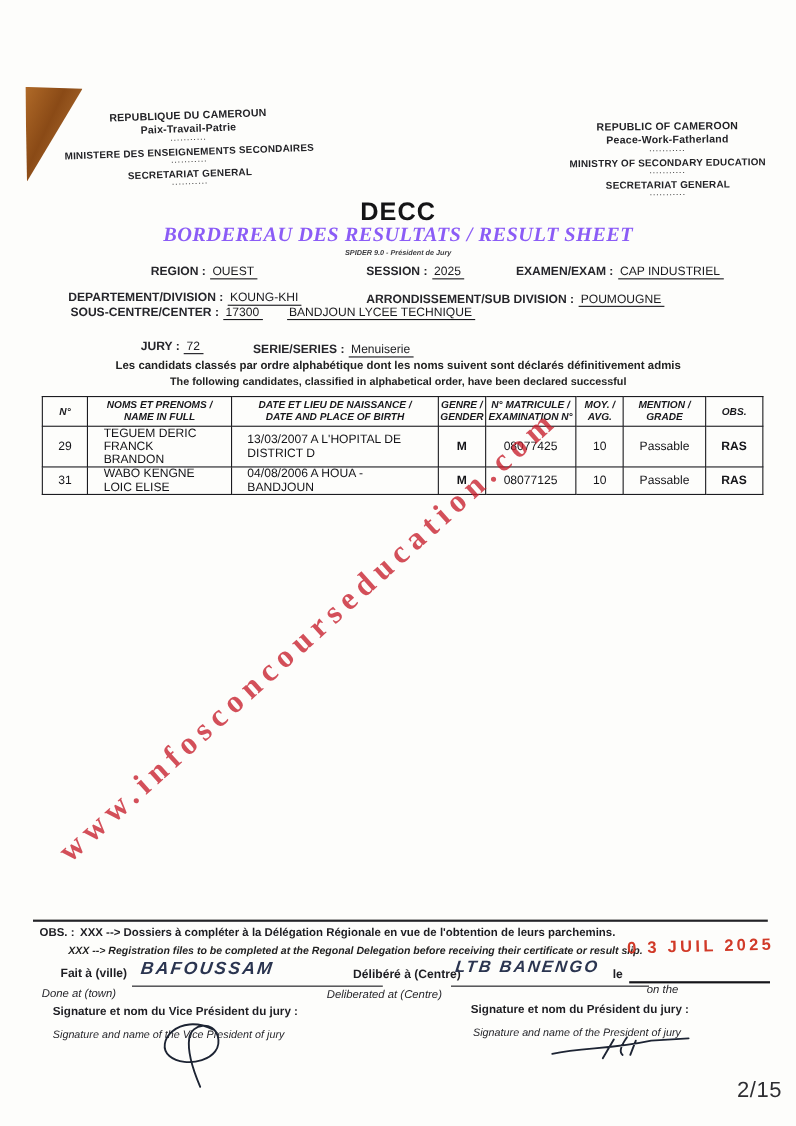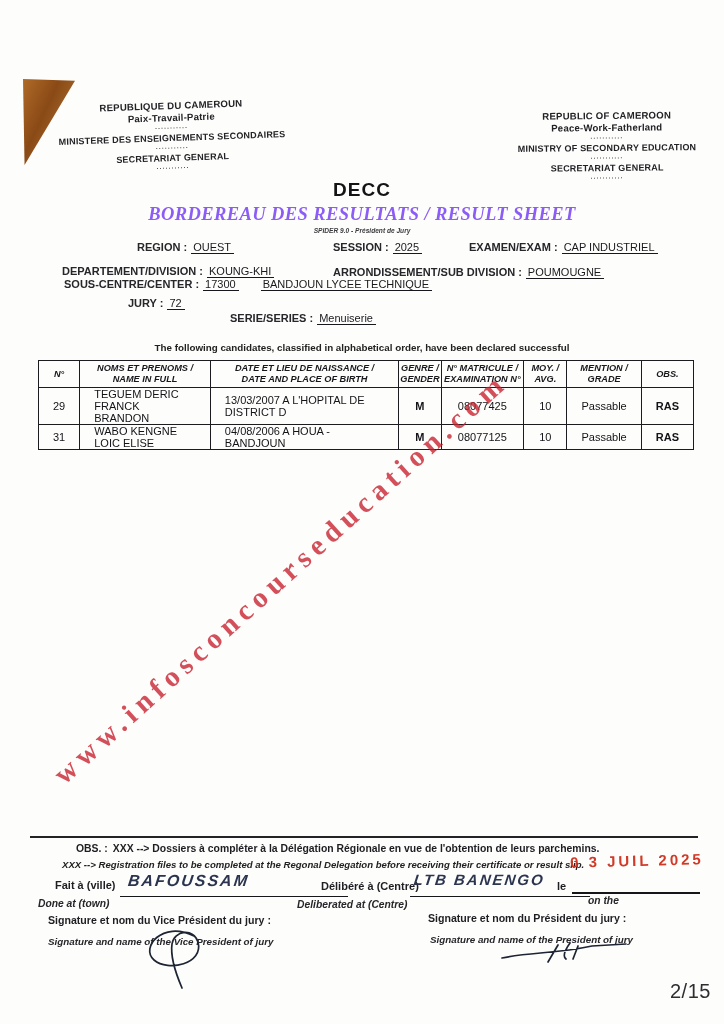--- a/index.html
+++ b/index.html
@@ -15,21 +15,21 @@
   
   .head-block{position:absolute;text-align:center;line-height:1.25;}
   .head-left{left:38px;top:100px;width:268px;transform:rotate(-2deg);}
   .head-right{left:502px;top:110px;width:210px;transform:rotate(-0.6deg);}
   .hl{font-weight:700;font-size:9.6px;letter-spacing:.2px;color:#232327;}
   .hl.small{font-size:9px;}
   .dots{font-size:6px;letter-spacing:1px;color:#3a3a3a;line-height:1.5;font-weight:700;}
 
   
   .title-main{position:absolute;left:0;right:0;top:179px;text-align:center;
-              font-size:19px;font-weight:700;letter-spacing:1px;color:#141416;}
+              font-size:23px;font-weight:700;letter-spacing:1px;color:#141416;}
   .title-sub{position:absolute;left:0;right:0;top:204px;text-align:center;
              font-family:"Liberation Serif",serif;font-style:italic;font-weight:700;
              font-size:18.5px;letter-spacing:.4px;color:#8b5cf6;}
   .title-note{position:absolute;left:0;right:0;top:227px;text-align:center;
               font-style:italic;font-weight:700;font-size:6.6px;color:#3c3c40;}
 
   
   .field{position:absolute;font-size:11px;white-space:nowrap;}
   .lb{font-weight:700;color:#26262b;}
   .uv{font-weight:400;border-bottom:1.6px solid #17171c;padding:0 3px 0 2px;margin-left:4px;color:#1a1a1e;}
@@ -53,25 +53,25 @@
   td.obs{font-weight:700;font-size:9px;text-align:right;}
 
   
   .watermark{position:absolute;left:58px;top:762px;transform:rotate(-42deg);transform-origin:left center;
              font-family:"Liberation Serif",serif;font-weight:700;font-size:29px;letter-spacing:6px;
              color:rgba(198,30,44,.78);white-space:nowrap;z-index:5;pointer-events:none;}
 
   
   .rule{position:absolute;left:30px;top:836px;width:668px;height:2px;background:#232327;}
   .obs-line-fr{position:absolute;left:36px;top:843px;font-size:10.4px;font-weight:700;color:#1d1d22;white-space:nowrap;}
-  .obs-lab{margin-right:5px;margin-left:40px;}
+  .obs-lab{margin-right:5px;}
   .obs-line-en{position:absolute;left:62px;top:859px;font-size:9.6px;font-weight:700;font-style:italic;color:#222;}
 
   .f-label{font-weight:700;font-size:11px;color:#1e1e23;white-space:nowrap;}
-  .f-label-en{font-weight:700;font-style:italic;font-size:10.3px;color:#26262b;white-space:nowrap;}
+  .f-label-en{font-weight:400;font-style:italic;font-size:10.3px;color:#26262b;white-space:nowrap;}
   .hand{font-style:italic;font-weight:600;letter-spacing:2px;color:#2b3550;transform:skewX(-7deg);display:inline-block;}
   .hw-box{border-bottom:1.4px solid #15151a;text-align:left;}
   .le-line{position:absolute;left:572px;top:892px;width:128px;height:1.6px;background:#15151a;}
   .stamp{position:absolute;left:570px;top:852px;font-size:15px;font-weight:700;letter-spacing:3px;
          color:#d13a28;transform:rotate(-1.5deg);white-space:nowrap;}
   .sig{stroke:#1d2433;stroke-width:1.7;fill:none;stroke-linecap:round;}
   .page-num{position:absolute;left:670px;top:980px;font-size:20px;color:#2e2e32;letter-spacing:.5px;}
 </style>
 </head>
 <body>
@@ -115,27 +115,28 @@
   </div>
   <div class="field" style="left:62px;top:265px;">
     <span class="lb">DEPARTEMENT/DIVISION :</span><span class="uv">KOUNG-KHI</span>
   </div>
   <div class="field" style="left:333px;top:266px;">
     <span class="lb">ARRONDISSEMENT/SUB DIVISION :</span><span class="uv">POUMOUGNE</span>
   </div>
   <div class="field" style="left:64px;top:278px;">
     <span class="lb">SOUS-CENTRE/CENTER :</span><span class="uv">17300</span><span class="uv plain-gap">BANDJOUN LYCEE TECHNIQUE</span>
   </div>
-  <div class="field" style="left:128px;top:297px;">
+  <div class="field" style="left:128px;top:309px;">
     <span class="lb">JURY :</span><span class="uv">72</span>
   </div>
   <div class="field" style="left:230px;top:312px;">
     <span class="lb">SERIE/SERIES :</span><span class="uv">Menuiserie</span>
   </div>
 
+  <div class="decl-fr">Les candidats classés par ordre alphabétique dont les noms suivent sont déclarés définitivement admis</div>
   <div class="decl-en">The following candidates, classified in alphabetical order, have been declared successful</div>
 
   <table class="results">
     <colgroup>
       <col style="width:35px">
         <col style="width:145px">
         <col style="width:219px">
         <col style="width:36px">
       <col style="width:84px">
         <col style="width:44px">

